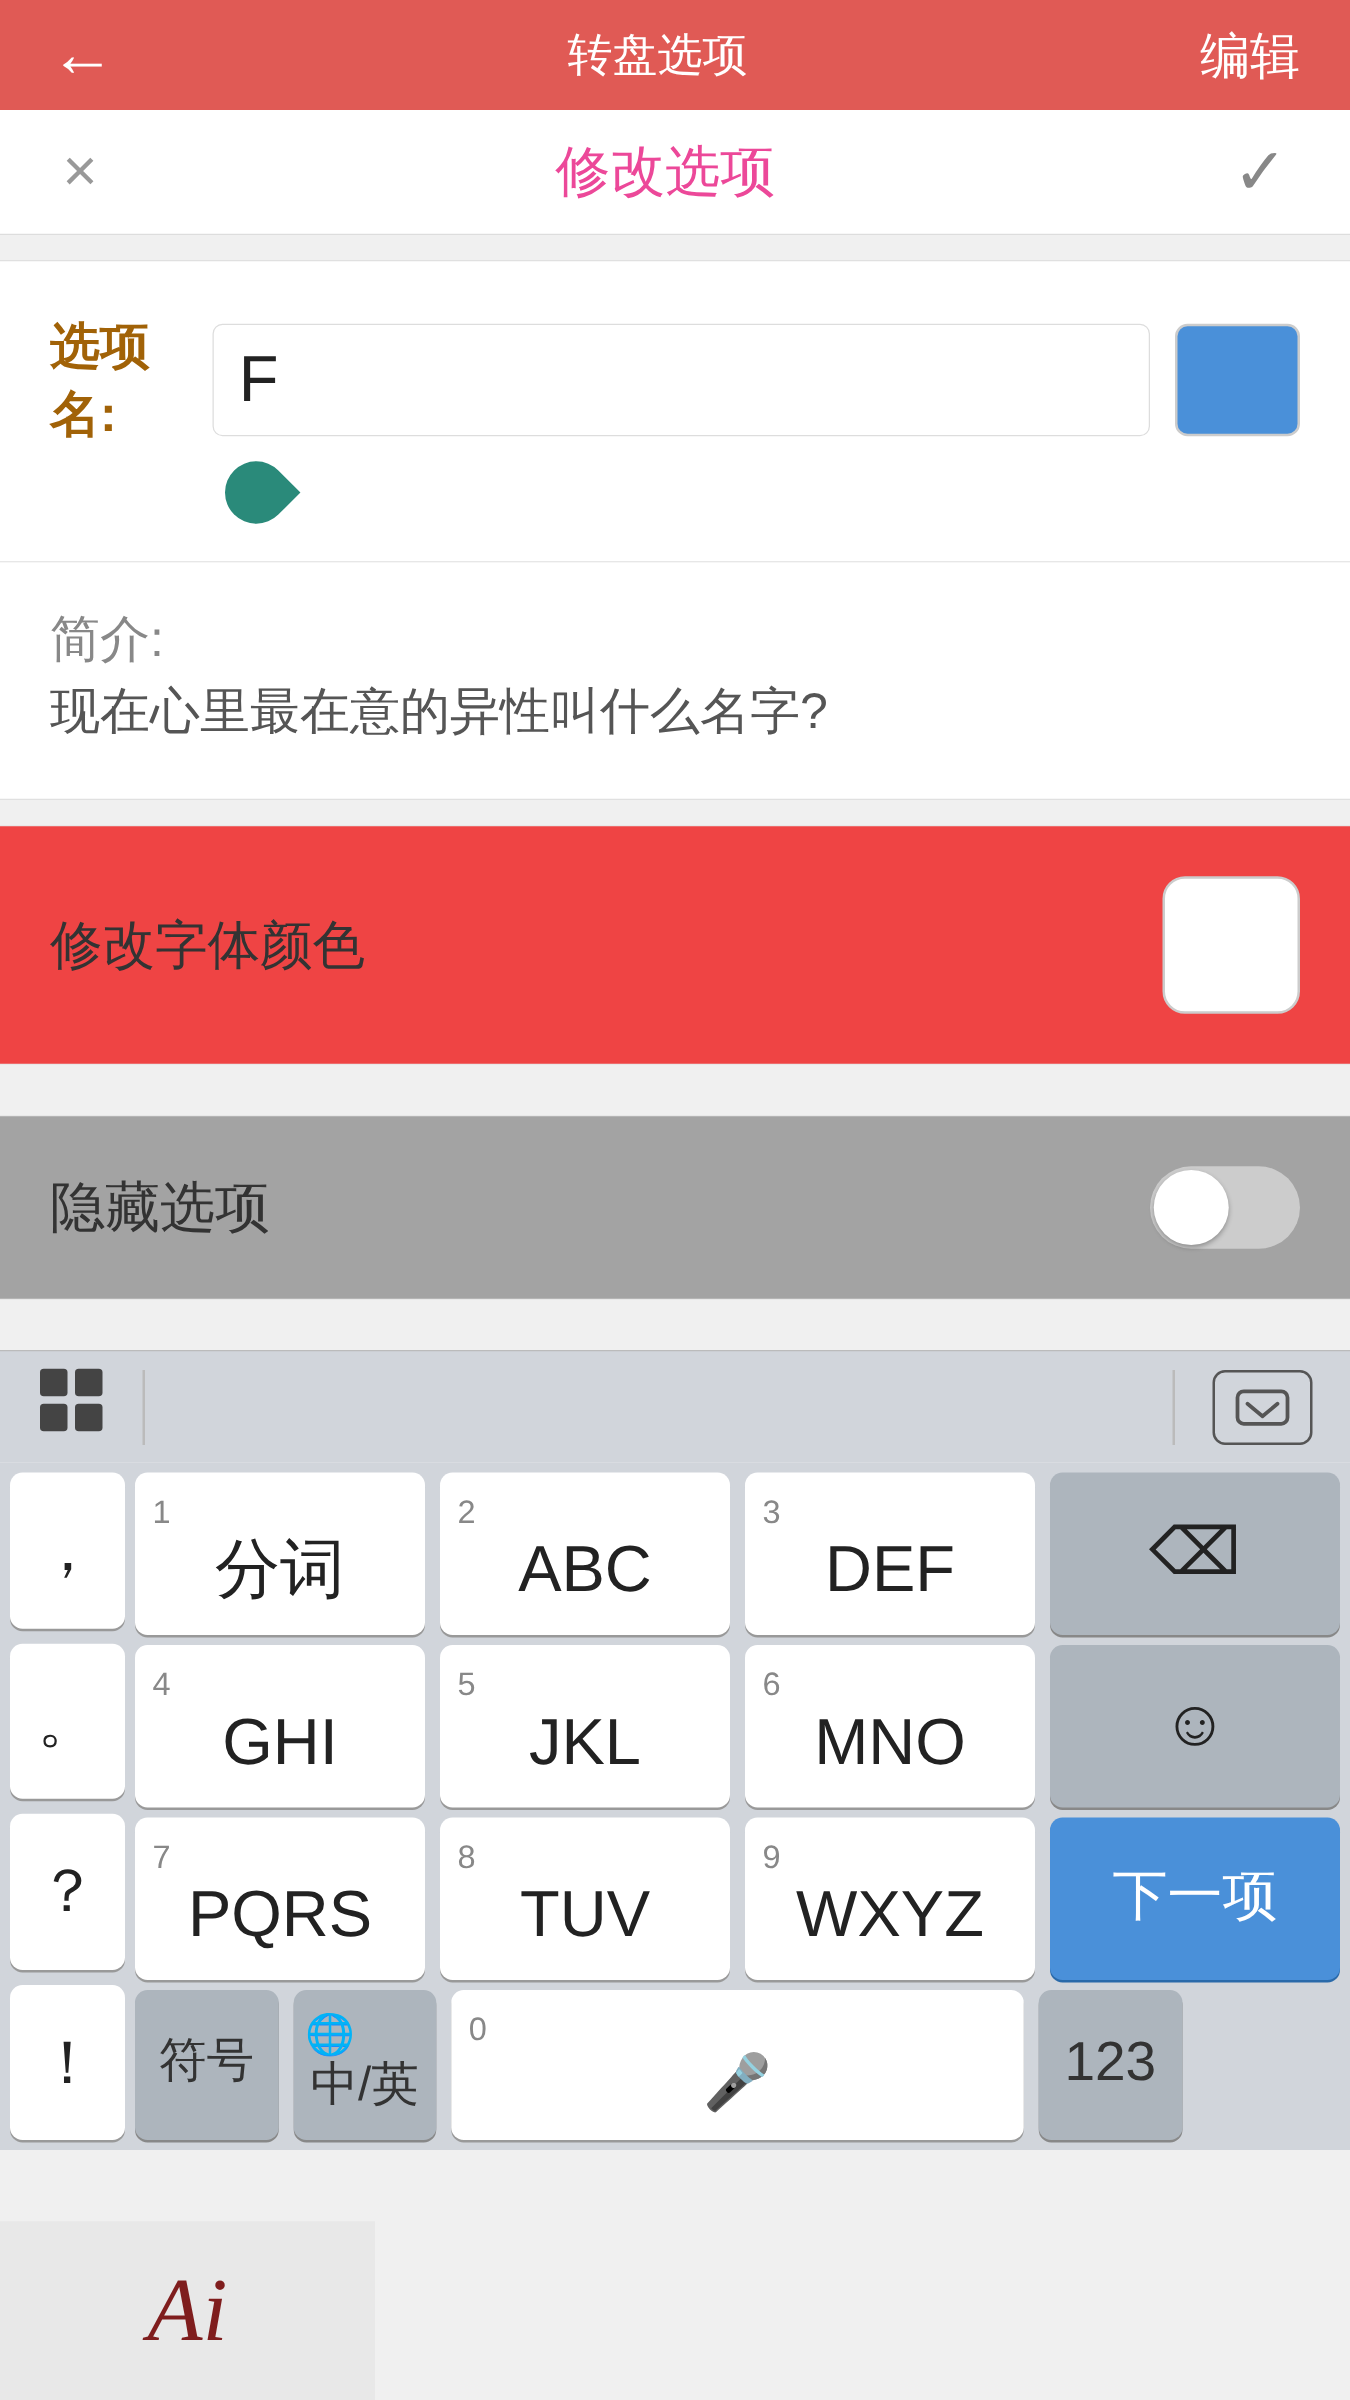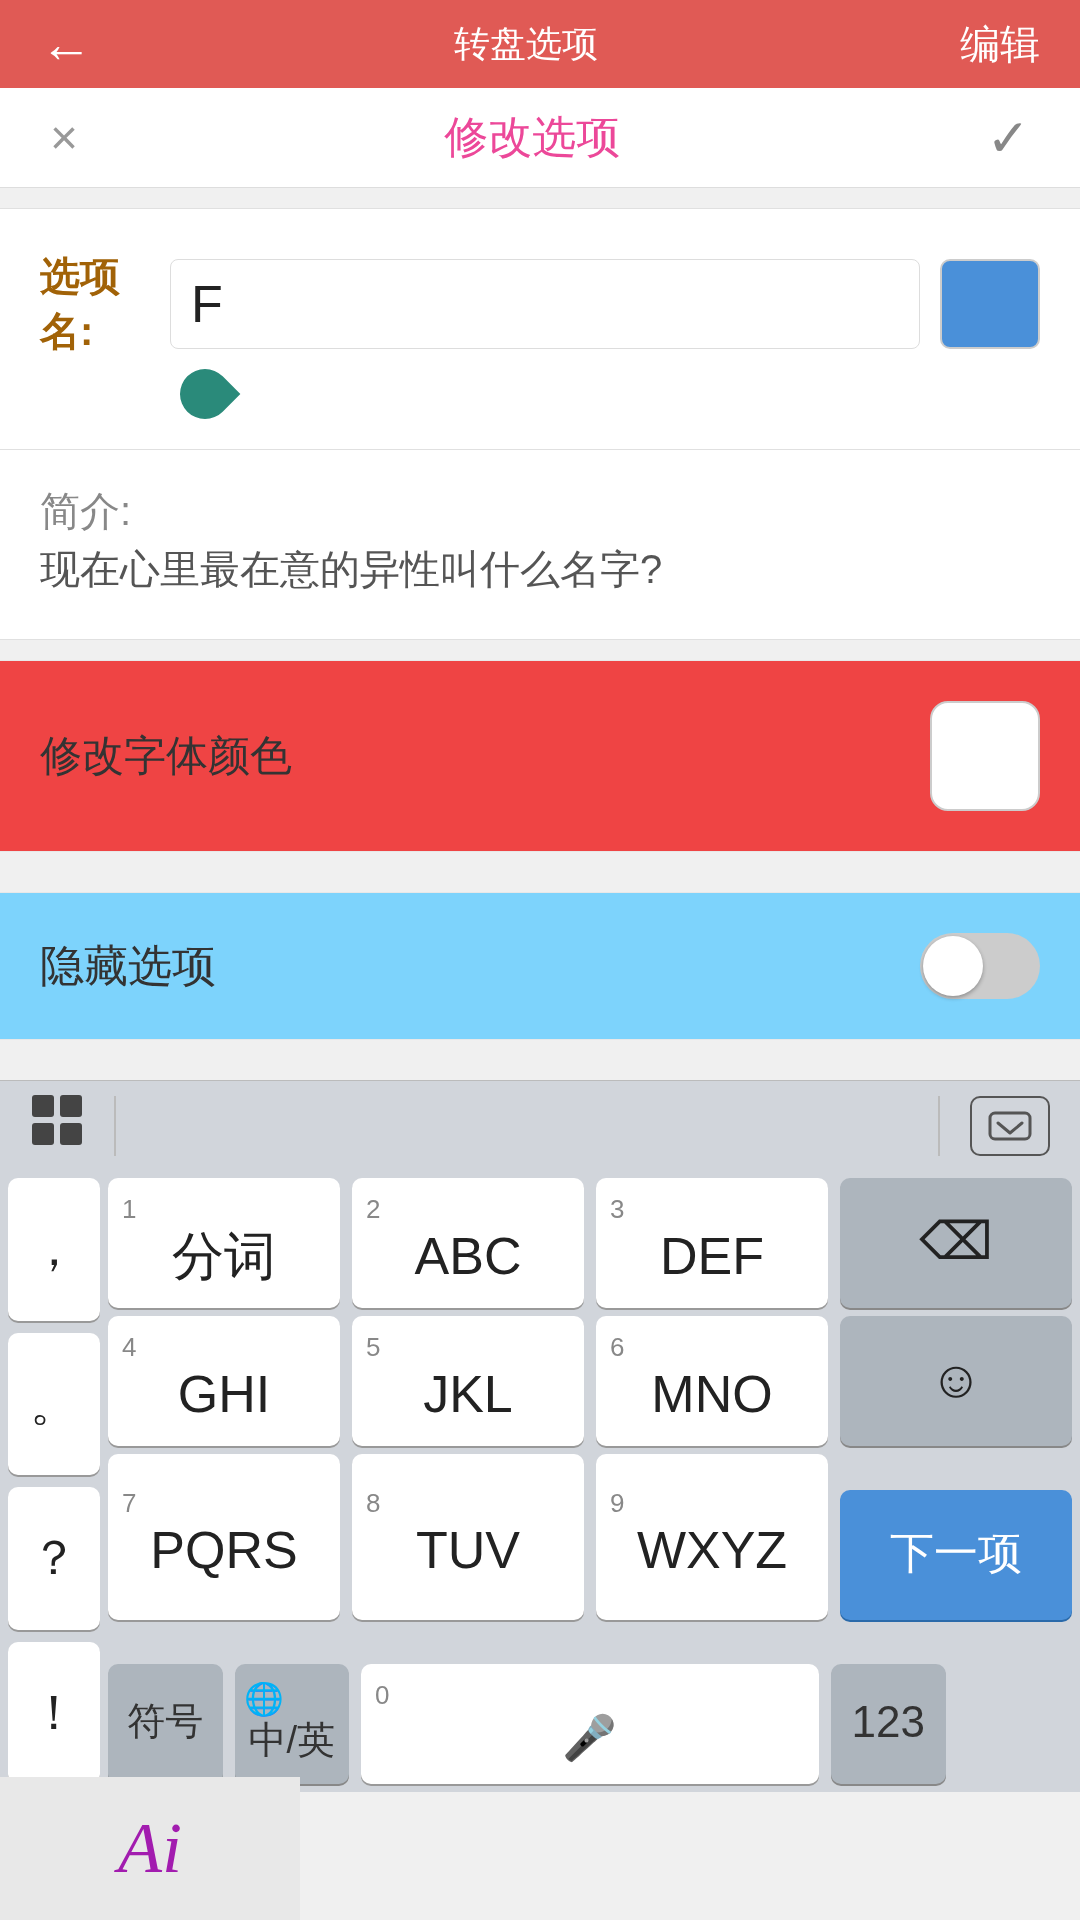--- a/index.html
+++ b/index.html
@@ -164,21 +164,21 @@
       width: 110px;
       height: 110px;
       border: 2px solid #ccc;
       border-radius: 18px;
       background: #fff;
       cursor: pointer;
     }
 
     
     .hide-option-row {
-      background: #7dd3fc;
+      background: #a3a3a3;
       display: flex;
       align-items: center;
       padding: 40px 40px;
       margin-top: 20px;
       border-top: 1px solid #e8e8e8;
       border-bottom: 1px solid #e8e8e8;
     }
     .hide-option-label {
       color: #333;
       font-size: 44px;
@@ -302,21 +302,20 @@
       background: #adb5bd;
       box-shadow: 0 2px 0 #888;
     }
     .key-emoji {
       background: #adb5bd;
       box-shadow: 0 2px 0 #888;
     }
     .key-next {
       background: #4a90d9;
       box-shadow: 0 2px 0 #2a6aaa;
-      margin-top: 36px;
     }
     .key-next .key-main {
       color: #fff;
       font-size: 44px;
     }
 
     
     .key-bottom {
       min-height: 120px;
     }
@@ -508,14 +507,14 @@
 
         <div class="key key-next key-bottom" style="visibility:hidden; flex:1; box-shadow:none; background:transparent;">
         </div>
       </div>
 
     </div>
   </div>
 </div>
 
 <div style="position:fixed;bottom:0;left:0;width:300px;height:143px;background:#e8e8e8;display:flex;align-items:center;justify-content:center;">
-  <span style="font-size:72px;font-style:italic;color:#a21caf;font-family:Georgia,serif;">Ai</span>
+  <span style="font-size:72px;font-style:italic;color:#7f1d1d;font-family:Georgia,serif;">Ai</span>
 </div>
 
 </body></html>

